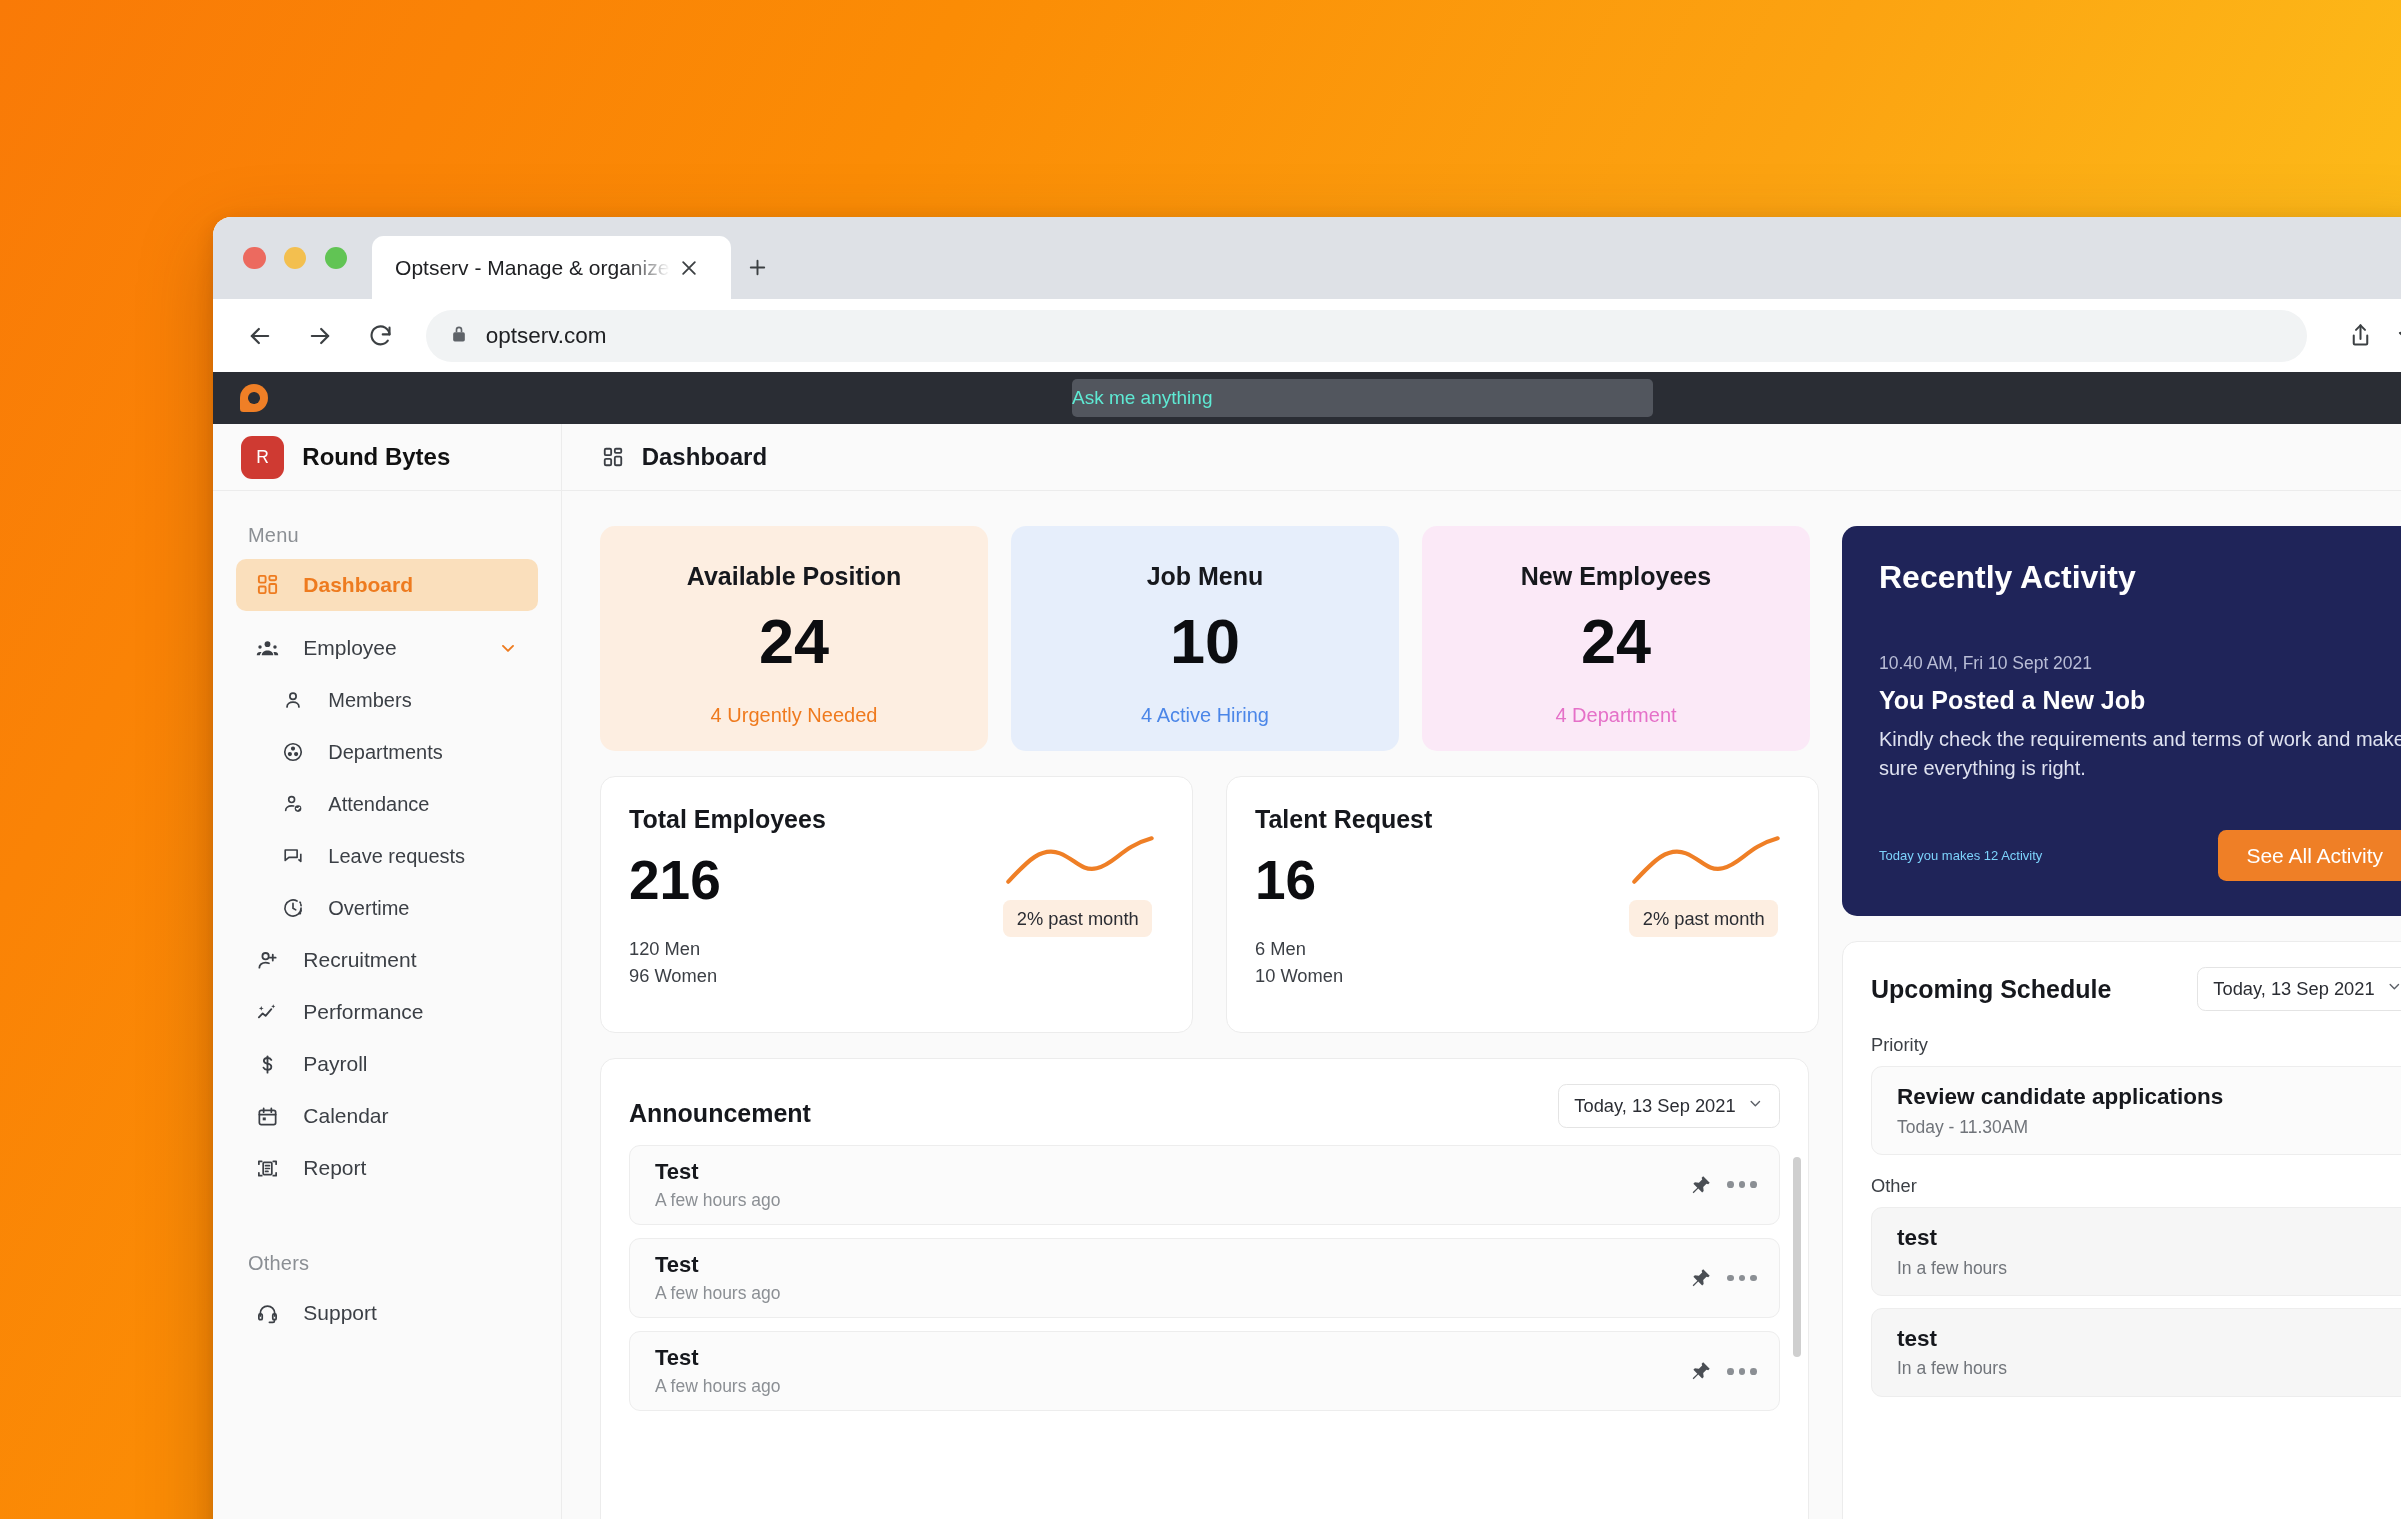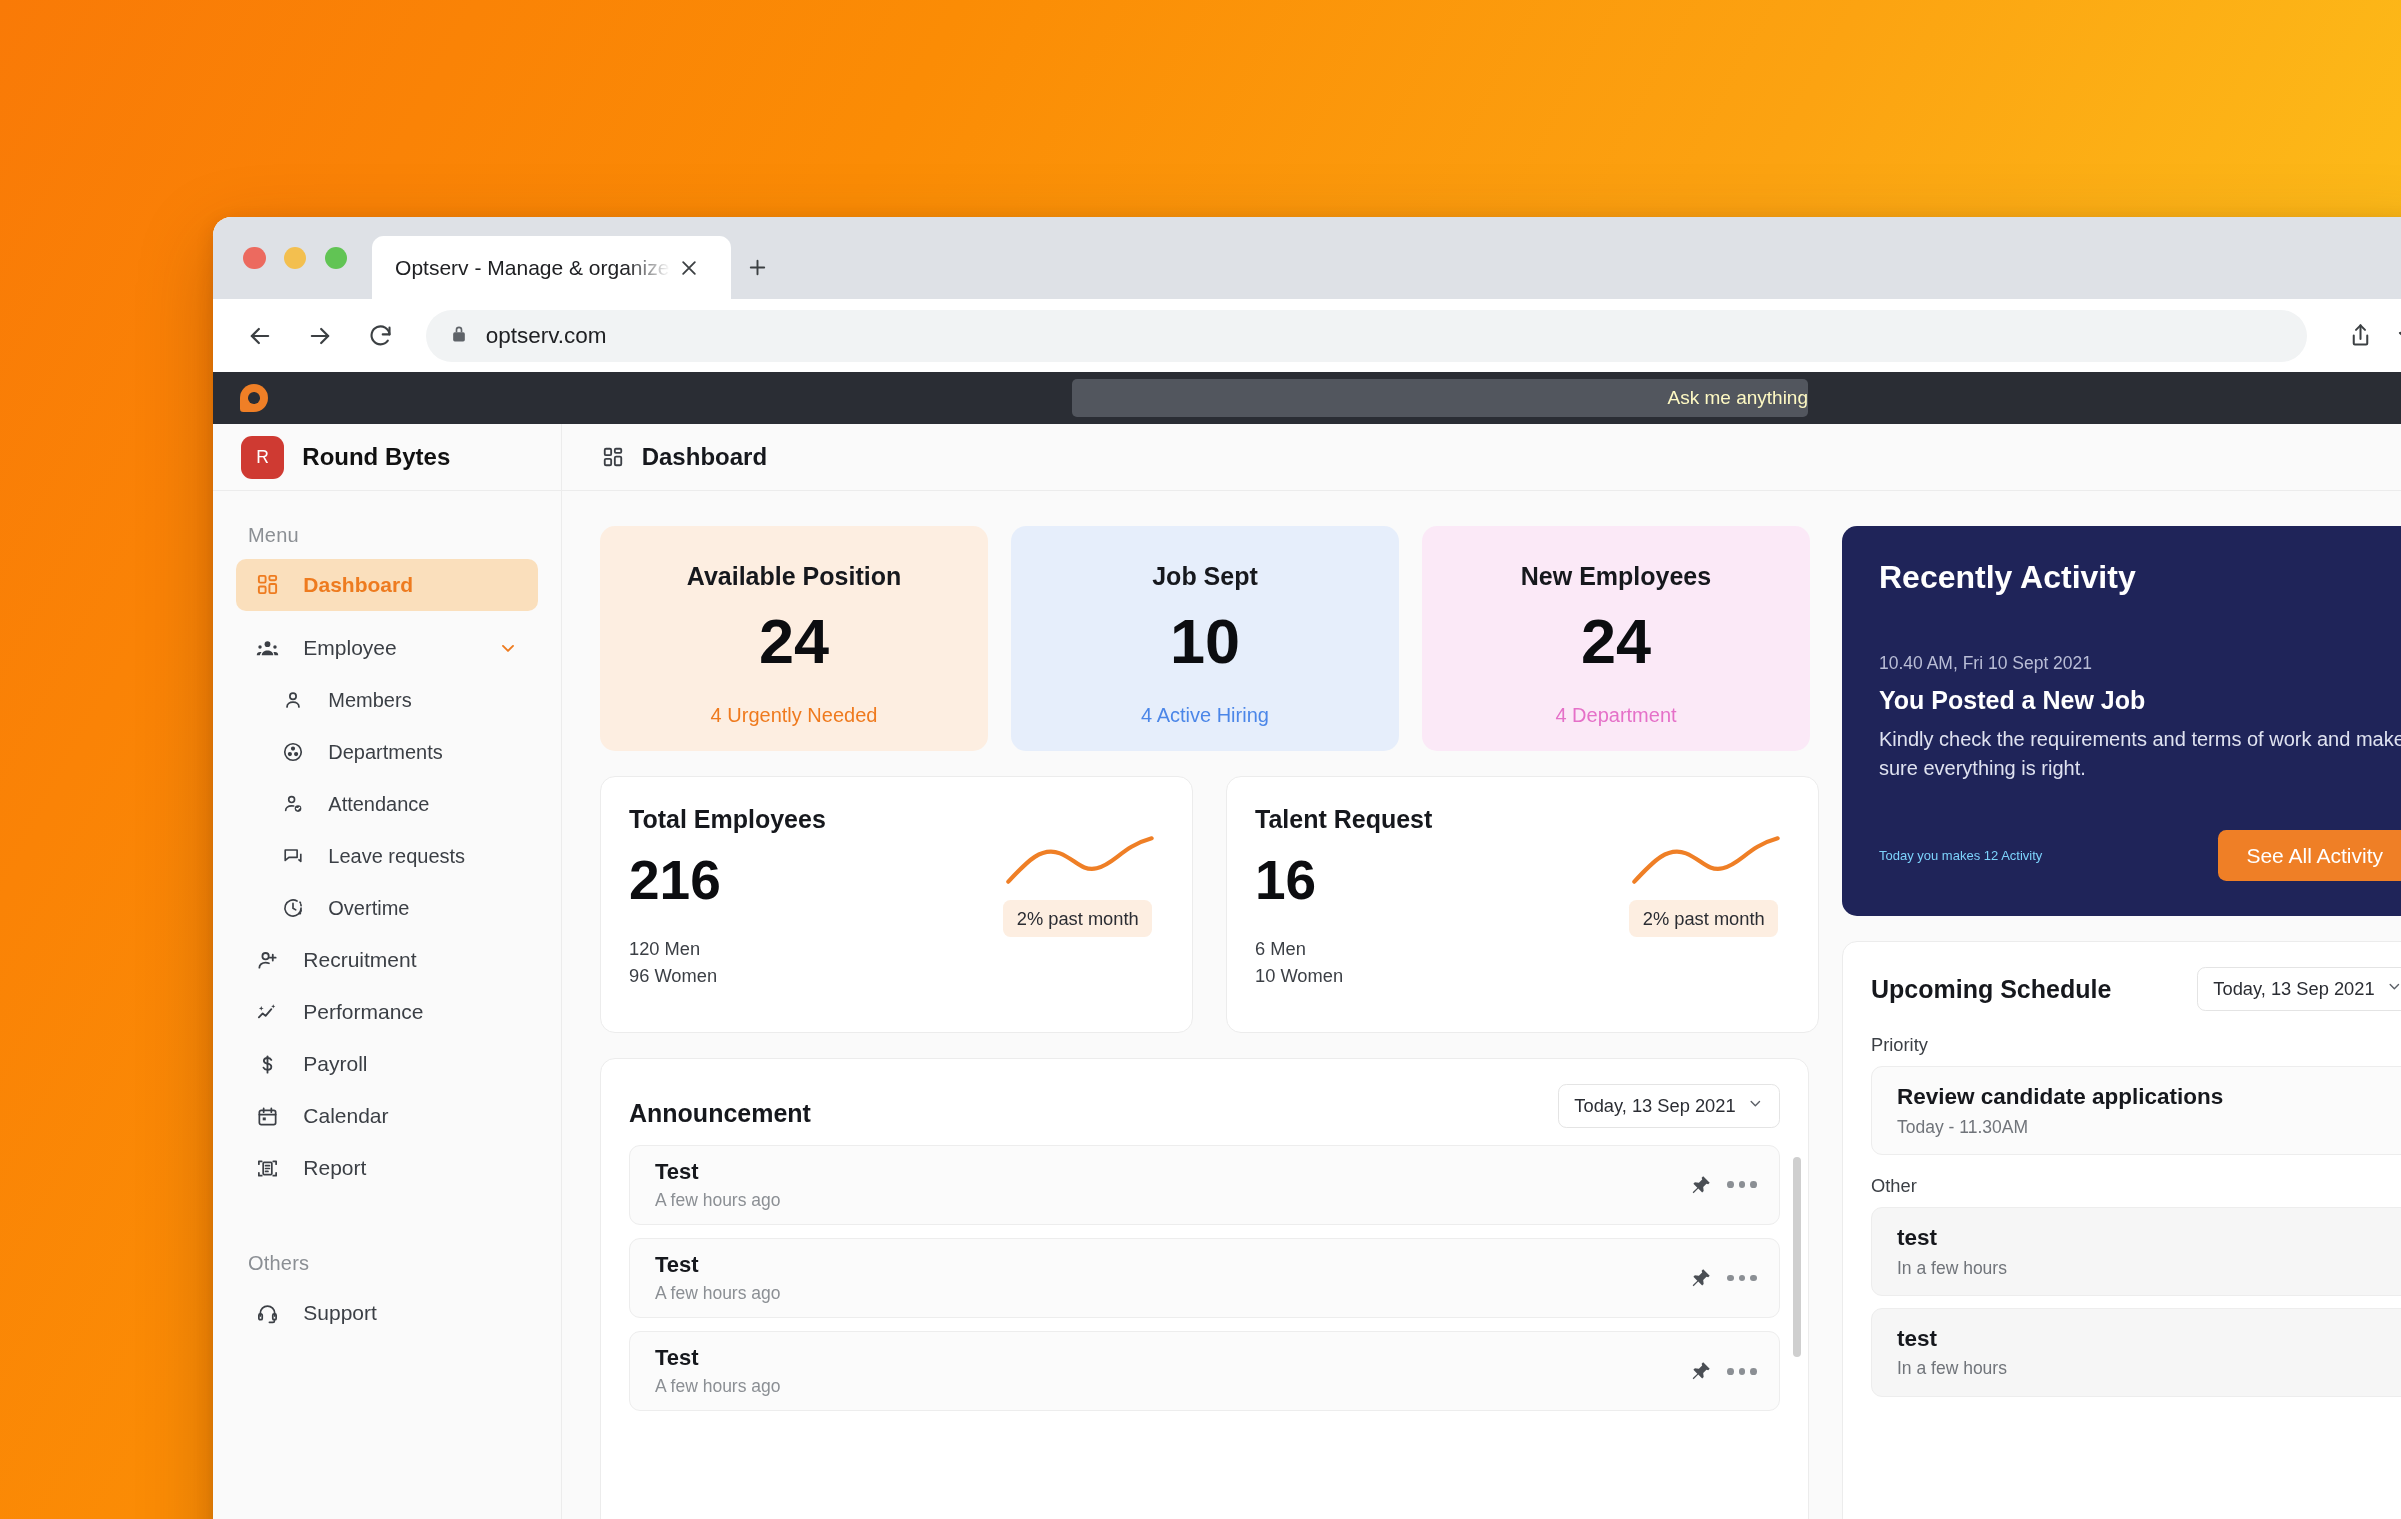--- a/index.html
+++ b/index.html
@@ -74,24 +74,24 @@
   .brandmark { width: 28px; height: 28px; position: relative; }
   .brandmark .outer {
     width: 28px; height: 28px; background: #ef7f26;
     border-radius: 50% 50% 50% 3.3px;
   }
   .brandmark .inner {
     position: absolute; left: 8.3px; top: 8.3px; width: 11.7px; height: 11.7px;
     background: #2a2d34; border-radius: 50%;
   }
   .askbar {
-    position: absolute; left: 859px; width: 736px; height: 38px;
+    position: absolute; left: 859px; width: 581px; height: 38px;
     background: #52565e; border-radius: 5px;
-    display: flex; align-items: center; justify-content: flex-end;
-    font-size: 19px; color: #fef9c3;
+    display: flex; align-items: center; justify-content: flex-start;
+    font-size: 19px; color: #5eead4;
   }
 
   .body-row { flex: 1; display: flex; min-height: 0; }
 
   
   .sidebar { width: 349px; background: #fafafa; border-right: 0.8px solid #ececec; flex: none; display: flex; flex-direction: column; }
   .org {
     height: 67px; display: flex; align-items: center; gap: 18.3px; padding: 0 28px;
     border-bottom: 0.8px solid #ececec;
   }
@@ -491,21 +491,21 @@
 
           <div class="col-left">
 
             <div class="stat-row">
               <div class="stat-card sc-orange">
                 <div class="h">Available Position</div>
                 <div class="big">24</div>
                 <div class="sub">4 Urgently Needed</div>
               </div>
               <div class="stat-card sc-blue">
-                <div class="h">Job Sept</div>
+                <div class="h">Job Menu</div>
                 <div class="big">10</div>
                 <div class="sub">4 Active Hiring</div>
               </div>
               <div class="stat-card sc-pink">
                 <div class="h">New Employees</div>
                 <div class="big">24</div>
                 <div class="sub">4 Department</div>
               </div>
             </div>
 

